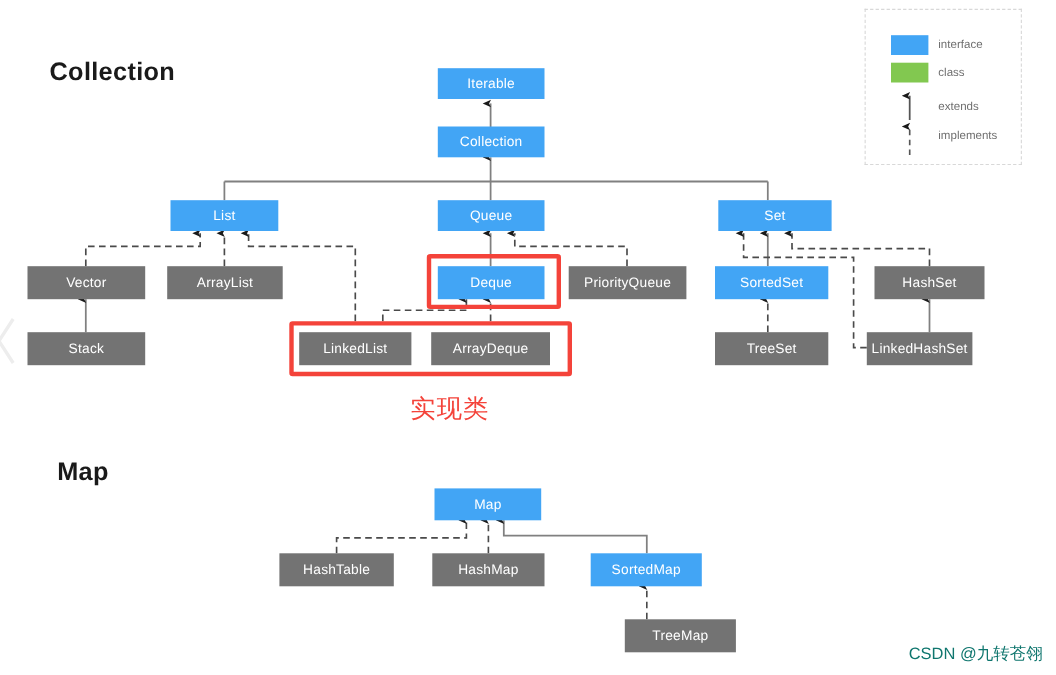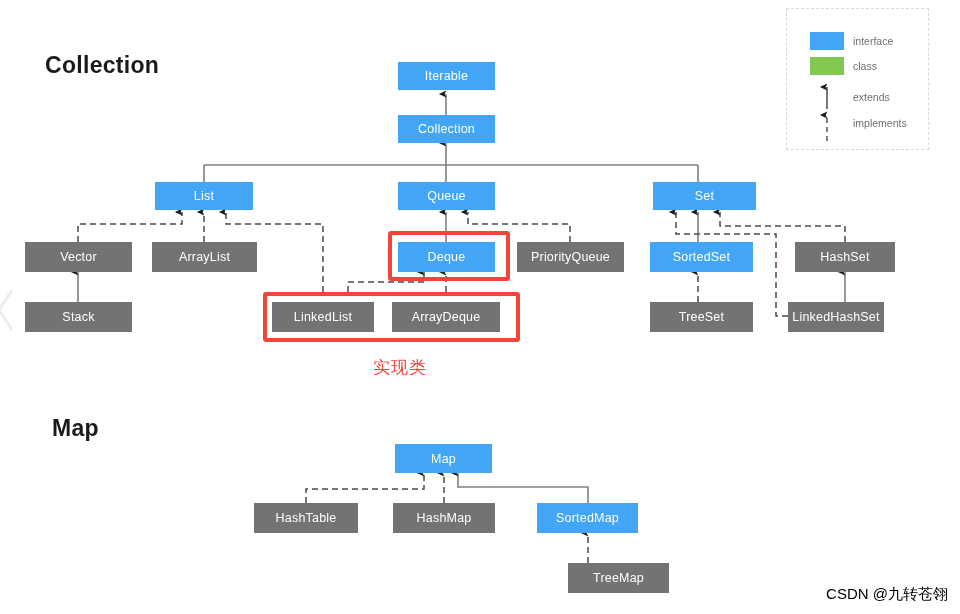--- a/index.html
+++ b/index.html
@@ -48,21 +48,21 @@
     box-sizing: border-box;
     border: 4px solid #f4433a;
     border-radius: 3px;
     background: transparent;
     z-index: 3;
   }
 
   .cn-label {
     position: absolute;
     color: #f4433a;
-    font-size: 17px;
+    font-size: 23px;
     white-space: nowrap;
     letter-spacing: 1px;
     z-index: 5;
   }
 
   svg.wires {
     position: absolute;
     left: 0; top: 0;
     width: 960px; height: 614px;
     z-index: 1;
@@ -86,21 +86,21 @@
   .lg-text {
     position: absolute;
     font-size: 10.5px;
     color: #6f6f6f;
     white-space: nowrap;
   }
   .watermark {
     position: absolute;
     right: 12px; bottom: 10px;
     font-size: 15px;
-    color: #000000;
+    color: #0f766e;
     white-space: nowrap;
     z-index: 7;
   }
   .edge-chevron {
     position: absolute;
     left: -4px; top: 288px;
     width: 22px; height: 44px;
     z-index: 2;
   }
 </style>

